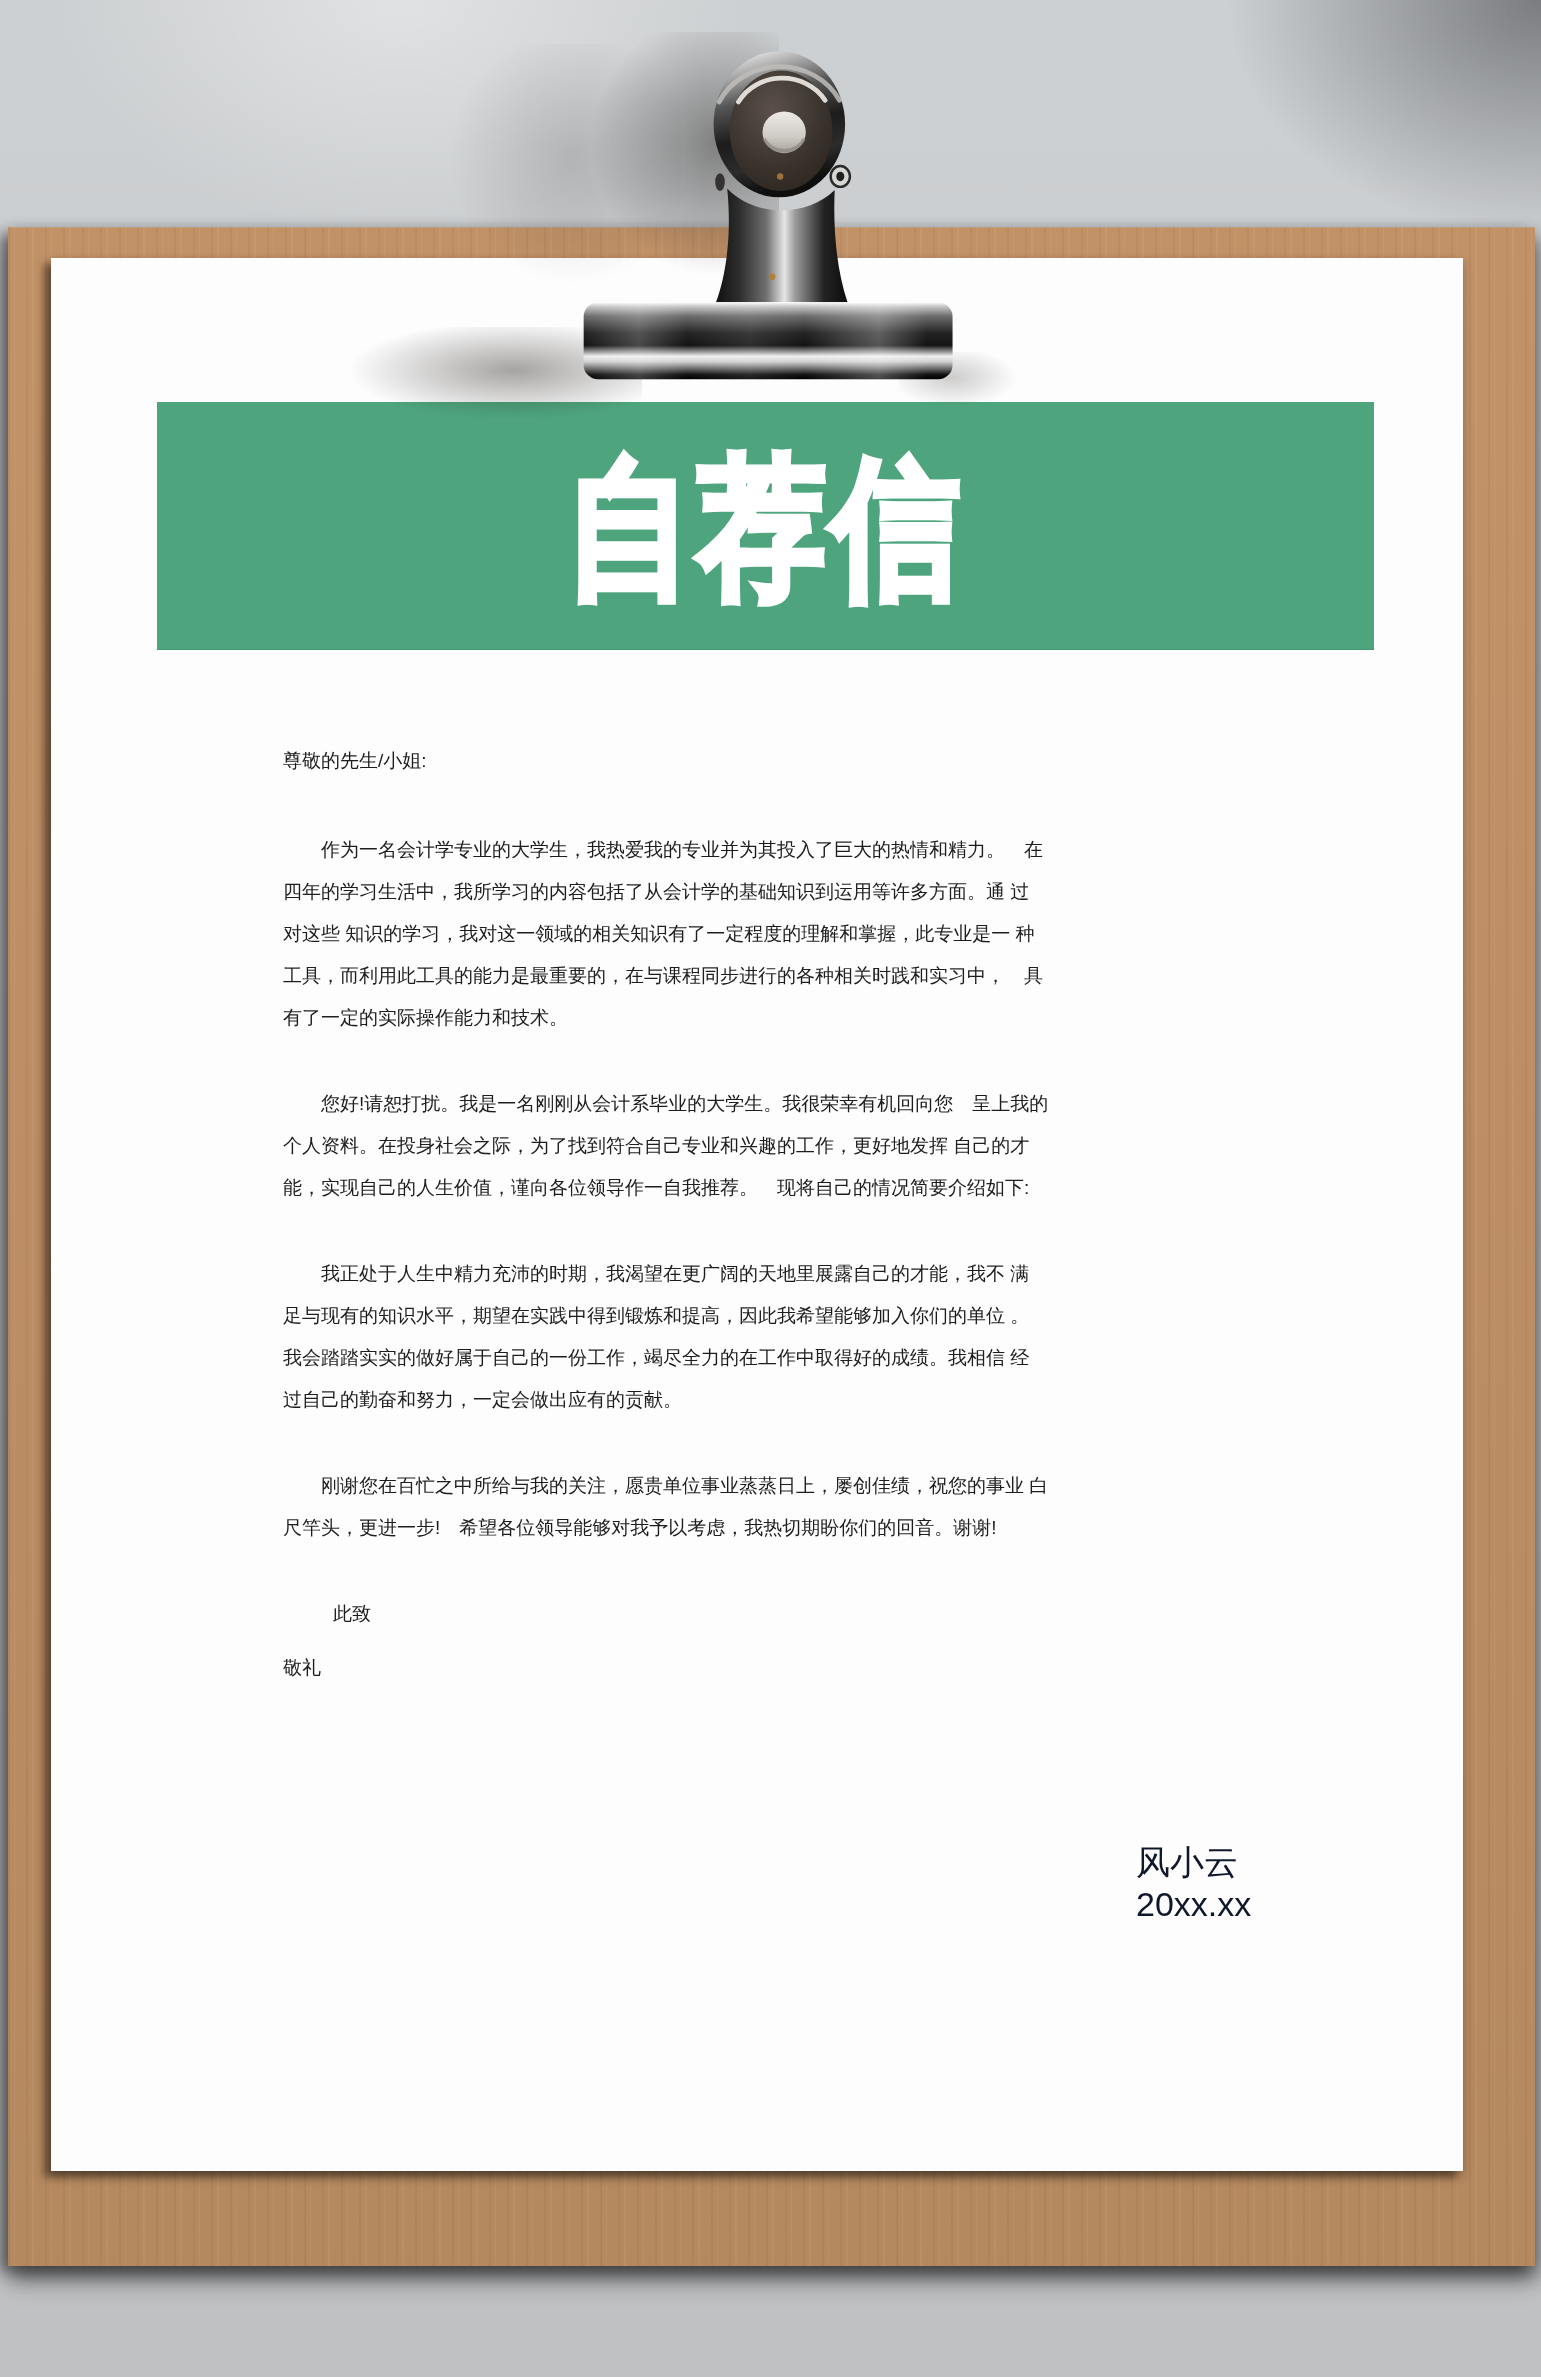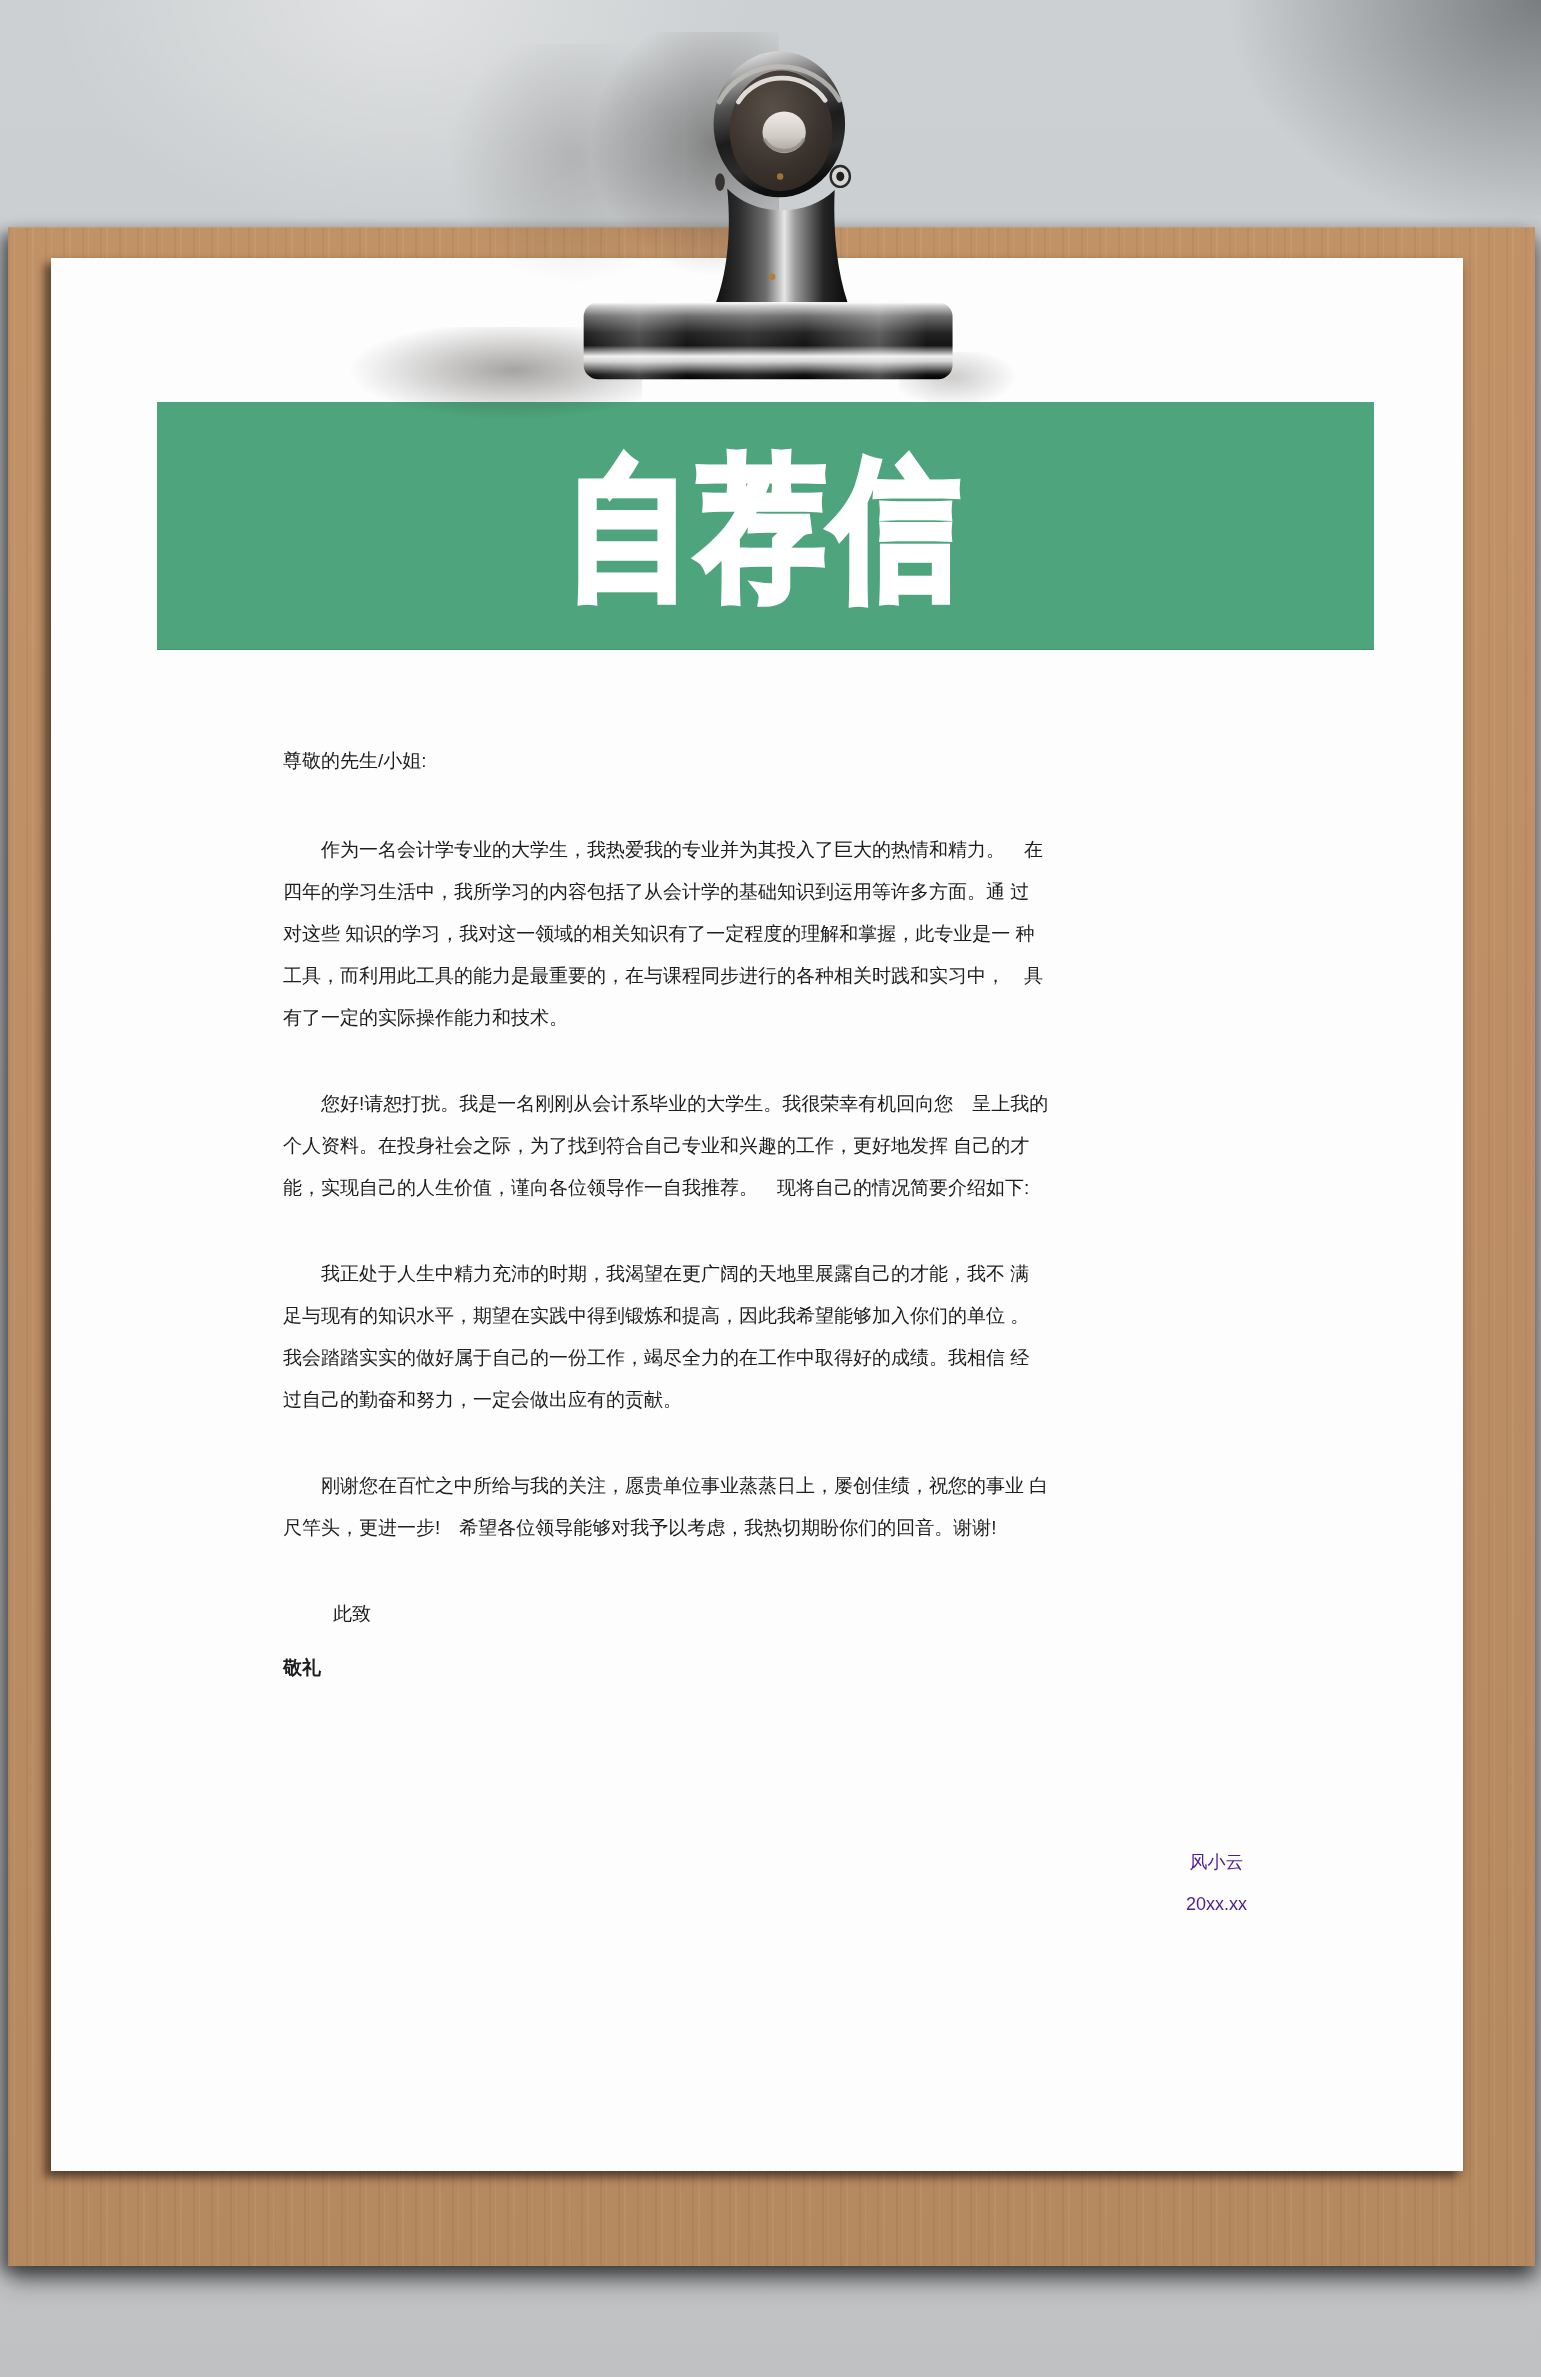--- a/index.html
+++ b/index.html
@@ -37,24 +37,24 @@
     display:inline-block;transform:scaleY(1.2);transform-origin:center;
     padding-top:4.8px;white-space:nowrap;
   }
   .letter{
     position:absolute;left:232px;top:482px;width:1204px;
     color:#1d1d1f;font-size:19px;line-height:42px;
   }
   .greeting{margin:0 0 47px 0;white-space:pre-line;}
   .para{margin:0 0 44px 0;text-indent:2em;white-space:pre-line;}
   .closing{margin:12px;text-indent:2em;white-space:pre-line;}
-  .salute{margin:0;white-space:pre-line;font-weight:bold;}
+  .salute{margin:0;white-space:pre-line;}
   .signature{
-    position:absolute;left:1085px;top:1583px;width:161px;text-align:center;
-    color:#4c1d95;font-size:18px;line-height:42px;
+    position:absolute;left:1085px;top:1583px;width:161px;text-align:left;
+    color:#0f172a;font-size:34px;line-height:42px;
   }
   .sig-line{margin:0;}
   
   .shadow-clip-wall{position:absolute;left:586px;top:32px;width:193px;height:249px;
     background:radial-gradient(ellipse at 68% 45%, rgba(45,42,40,.48), rgba(45,42,40,0) 68%);}
   .shadow-clip-far{position:absolute;left:440px;top:44px;width:241px;height:249px;
     background:radial-gradient(ellipse at 55% 45%, rgba(60,58,56,.20), rgba(60,58,56,0) 66%);}
   .shadow-bar{position:absolute;left:337px;top:327px;width:305px;height:96px;
     background:radial-gradient(ellipse at 58% 45%, rgba(35,30,22,.40), rgba(35,30,22,0) 66%);}
   .shadow-bar-right{position:absolute;left:899px;top:352px;width:120px;height:56px;

